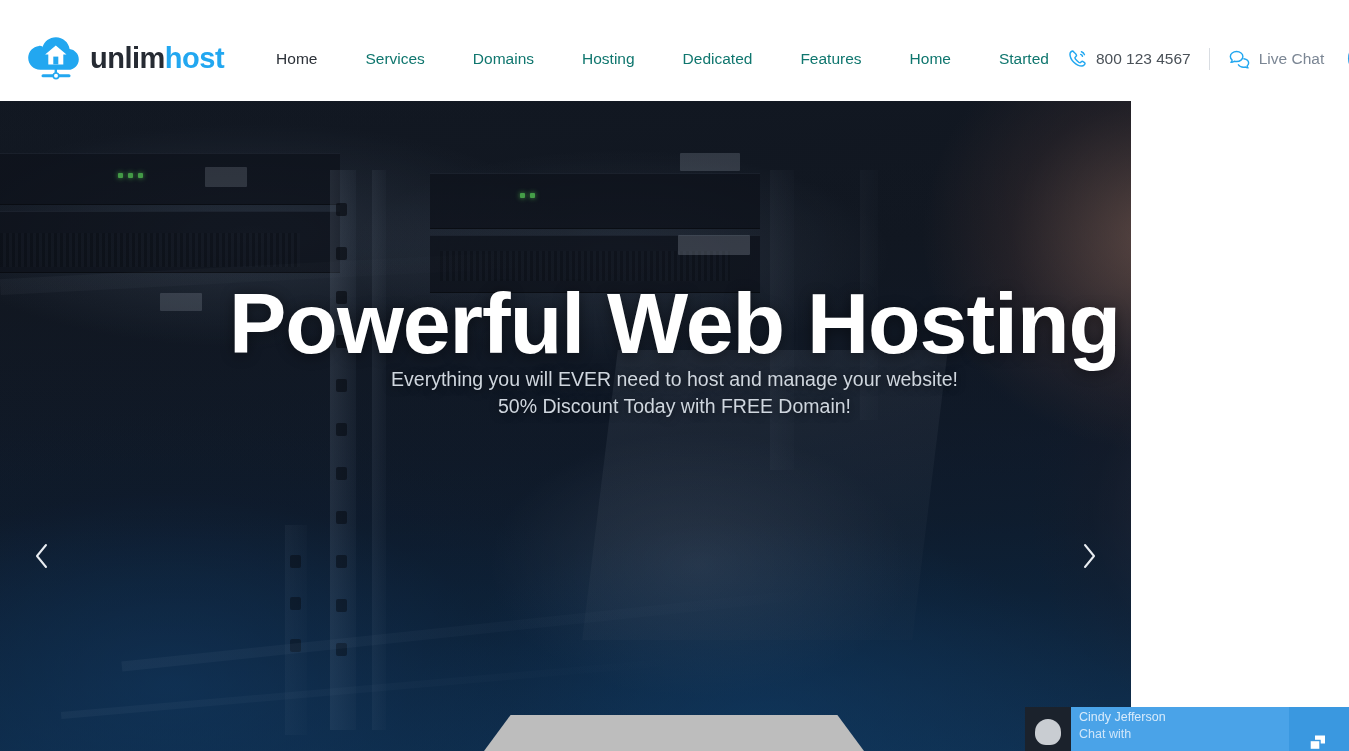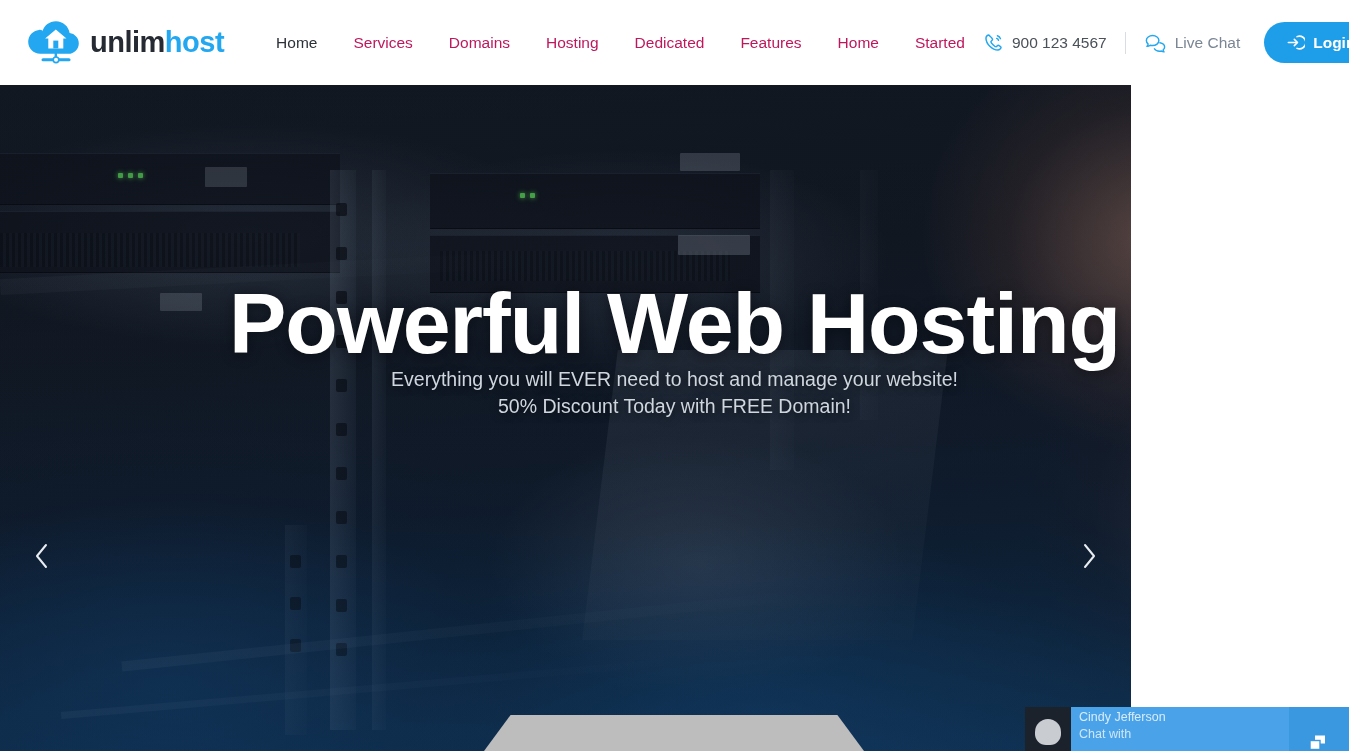--- a/index.html
+++ b/index.html
@@ -5,21 +5,21 @@
   * { margin:0; padding:0; box-sizing:border-box; }
   html, body { width:1349px; height:751px; overflow:hidden; }
   body {
     font-family: "Liberation Sans", sans-serif;
     background:#fff;
     -webkit-font-smoothing:antialiased;
   }
 
   
   .header {
-    position:absolute; top:0; left:0;
+    position:absolute; top:16px; left:0;
     width:1349px; height:85px;
     background:#ffffff;
     display:flex; align-items:center;
     z-index:40;
   }
   .logo-wrap {
     display:flex; align-items:center;
     margin-left:27px; gap:9px;
     text-decoration:none;
   }
@@ -27,24 +27,24 @@
   .logo-text {
     font-size:29px; font-weight:bold;
     letter-spacing:-0.5px; line-height:1;
     white-space:nowrap;
   }
   .logo-text .dark { color:#262b33; }
   .logo-text .blue { color:#22a7f0; }
 
   .nav {
     display:flex; align-items:center;
-    margin-left:34px; gap:0;
+    margin-left:34px; gap:12px;
   }
   .nav a {
-    font-size:15.5px; color:#be185d;
+    font-size:15.5px; color:#0f766e;
     text-decoration:none; padding:0 18px;
     white-space:nowrap; line-height:1;
   }
   .nav a.active { color:#2c3138; }
 
   .header-right {
     margin-left:auto; display:flex;
     align-items:center; margin-right:29px;
   }
   .phone-block, .chat-block {
@@ -261,21 +261,21 @@
   </nav>
 
   <div class="header-right">
 
     <a class="phone-block" href="#">
       <svg width="21" height="21" viewBox="0 0 24 24" fill="none" stroke="#22a7f0" stroke-width="1.7" stroke-linecap="round">
         <path d="M6.6 3.4 C5.3 3.4 3.4 5 3.4 7 c0 6.4 7.2 13.6 13.6 13.6 2 0 3.6-1.9 3.6-3.2 0-.5-2.6-2.3-3.2-2.3-.7 0-1.9 1.9-2.5 1.9-1.3 0-5.9-4.6-5.9-5.9 0-.6 1.9-1.8 1.9-2.5 0-.6-1.8-3.2-2.3-3.2z"></path>
         <path d="M16.5 4.2 c1.6.5 2.9 1.8 3.4 3.4"></path>
         <path d="M15.6 7.3 c1 .3 1.8 1.1 2.1 2.1"></path>
       </svg>
-      <span class="phone-num">900 123 4567</span>
+      <span class="phone-num">800 123 4567</span>
     </a>
 
     <div class="divider-v"></div>
 
     <a class="chat-block" href="#">
       <svg width="22" height="20" viewBox="0 0 26 22" fill="none" stroke="#22a7f0" stroke-width="1.7" stroke-linecap="round" stroke-linejoin="round">
         <path d="M9 2.2 C4.9 2.2 1.6 4.8 1.6 8 c0 1.6.8 3 2.1 4.1 -.1 1.1-.6 2.1-1.4 2.9 1.5-.1 2.9-.6 3.9-1.4 .9.3 1.8.4 2.8.4 4.1 0 7.4-2.6 7.4-5.9S13.1 2.2 9 2.2z"></path>
         <path d="M17.6 10.7 c3.2.5 5.6 2.6 5.6 5.1 0 1.3-.7 2.5-1.8 3.4 .1.9.5 1.7 1.1 2.3 -1.2-.1-2.3-.5-3.1-1.1 -.7.2-1.5.3-2.3.3 -2.7 0-5-1.2-6-2.9"></path>
       </svg>
       <span class="chat-label">Live Chat</span>

